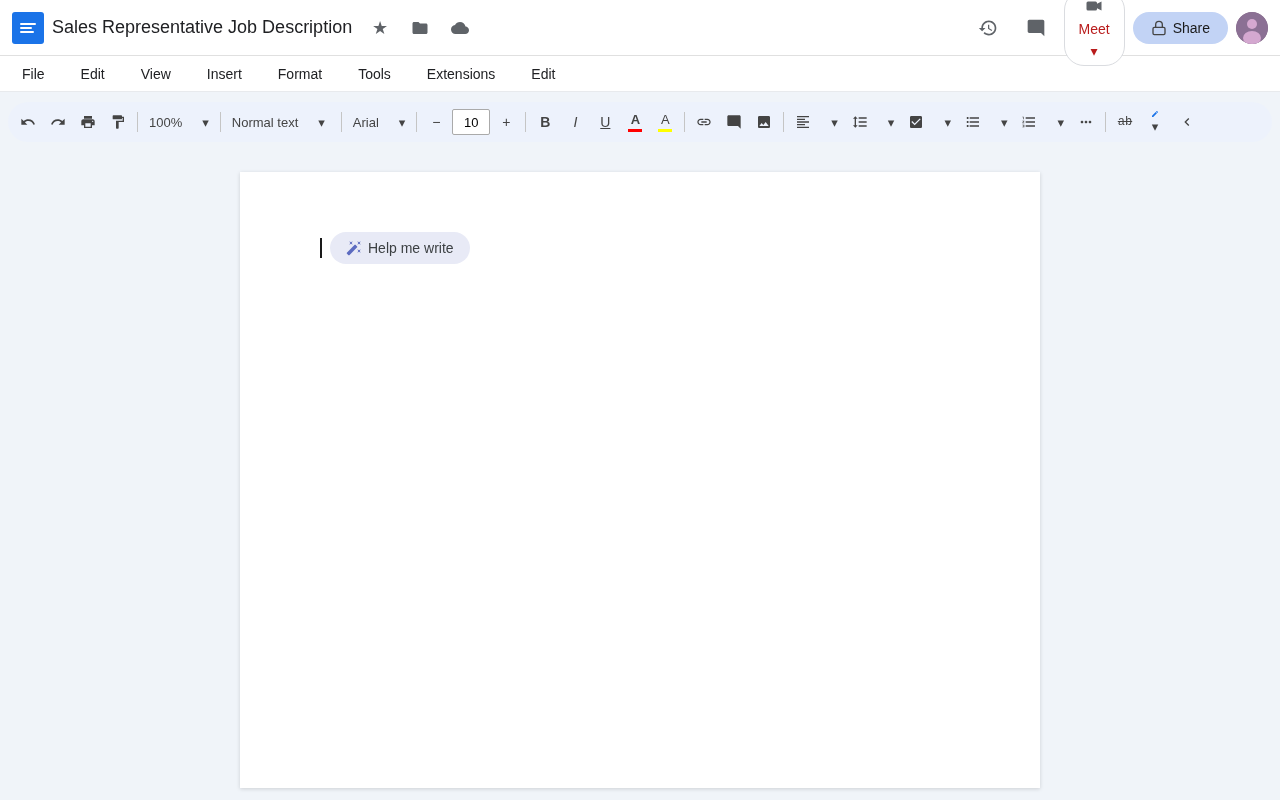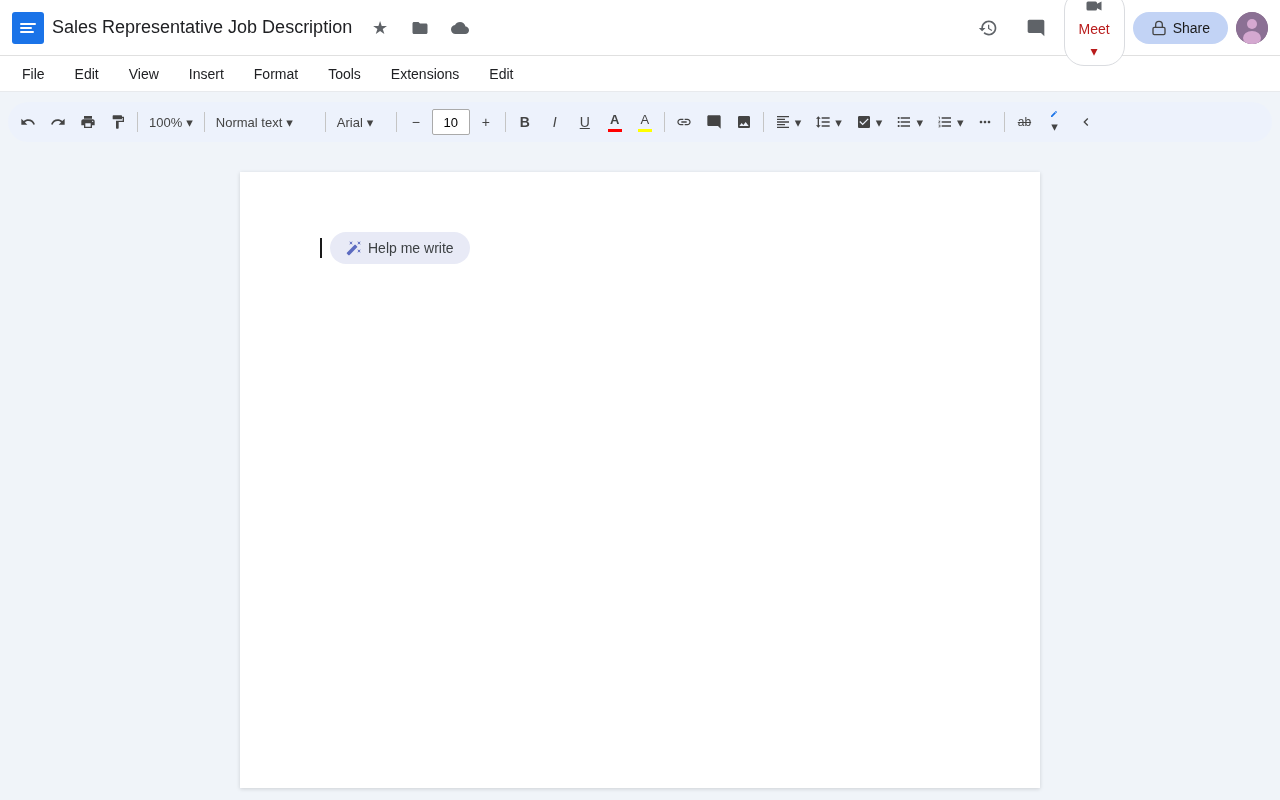--- a/index.html
+++ b/index.html
@@ -79,21 +79,21 @@
       font-size: 13px; color: white; overflow: hidden;
       flex-shrink: 0;
     }
 
     
     .menu-bar {
       display: flex; align-items: center;
       height: 36px;
       background: #fff;
       padding: 0 12px;
-      gap: 10px;
+      gap: 16px;
       border-bottom: 1px solid #e8eaed;
     }
     .menu-item {
       padding: 4px 10px;
       font-size: 14px;
       color: #202124;
       cursor: pointer;
       border-radius: 4px;
       background: none; border: none;
     }
@@ -115,21 +115,21 @@
       border-radius: 4px;
       display: flex; align-items: center; justify-content: center;
       height: 32px; min-width: 28px;
     }
     .tb-divider {
       width: 1px; height: 20px; background: #c5c5c5; margin: 0 3px;
     }
     .tb-select {
       background: none; border: none; cursor: pointer;
       font-size: 13px; color: #444;
-      display: flex; align-items: center; gap: 4px;
+      display: flex; align-items: center; gap: 20px;
       padding: 4px 6px; border-radius: 4px; height: 32px;
     }
     .tb-number {
       width: 38px; text-align: center;
       border: 1px solid #aaa; border-radius: 2px;
       font-size: 13px; padding: 2px 0; background: white;
       height: 26px;
     }
     .tb-bold { font-weight: bold; }
     .tb-italic { font-style: italic; }
@@ -383,21 +383,21 @@
     </div>
 
     <button class="tb-btn" title="More">
       <svg width="16" height="16" viewBox="0 0 24 24" fill="#444">
           <path d="M6 10c-1.1 0-2 .9-2 2s.9 2 2 2 2-.9 2-2-.9-2-2-2zm12 0c-1.1 0-2 .9-2 2s.9 2 2 2 2-.9 2-2-.9-2-2-2zm-6 0c-1.1 0-2 .9-2 2s.9 2 2 2 2-.9 2-2-.9-2-2-2z"></path>
         </svg>
     </button>
 
     <div class="tb-divider"></div>
 
-    <button class="tb-btn" title="Strikethrough" style="text-decoration: line-through; font-size: 12px;">ab</button>
+    <button class="tb-btn" title="Strikethrough" style="text-decoration: line-through; font-size: 12px; font-family: Liberation Mono, monospace;">ab</button>
 
     <div class="tb-select" style="flex-direction: column; gap: 1px;">
       <svg width="16" height="16" viewBox="0 0 24 24" fill="#1a73e8">
           <path d="M3 17.25V21h3.75L17.81 9.94l-3.75-3.75L3 17.25zM20.71 7.04c.39-.39.39-1.02 0-1.41l-2.34-2.34c-.39-.39-1.02-.39-1.41 0l-1.83 1.83 3.75 3.75 1.83-1.83z"></path>
         </svg>
       <span>▾</span>
     </div>
 
     <button class="tb-btn" title="Collapse toolbar" style="margin-left: 2px;">
       <svg width="16" height="16" viewBox="0 0 24 24" fill="#444">

